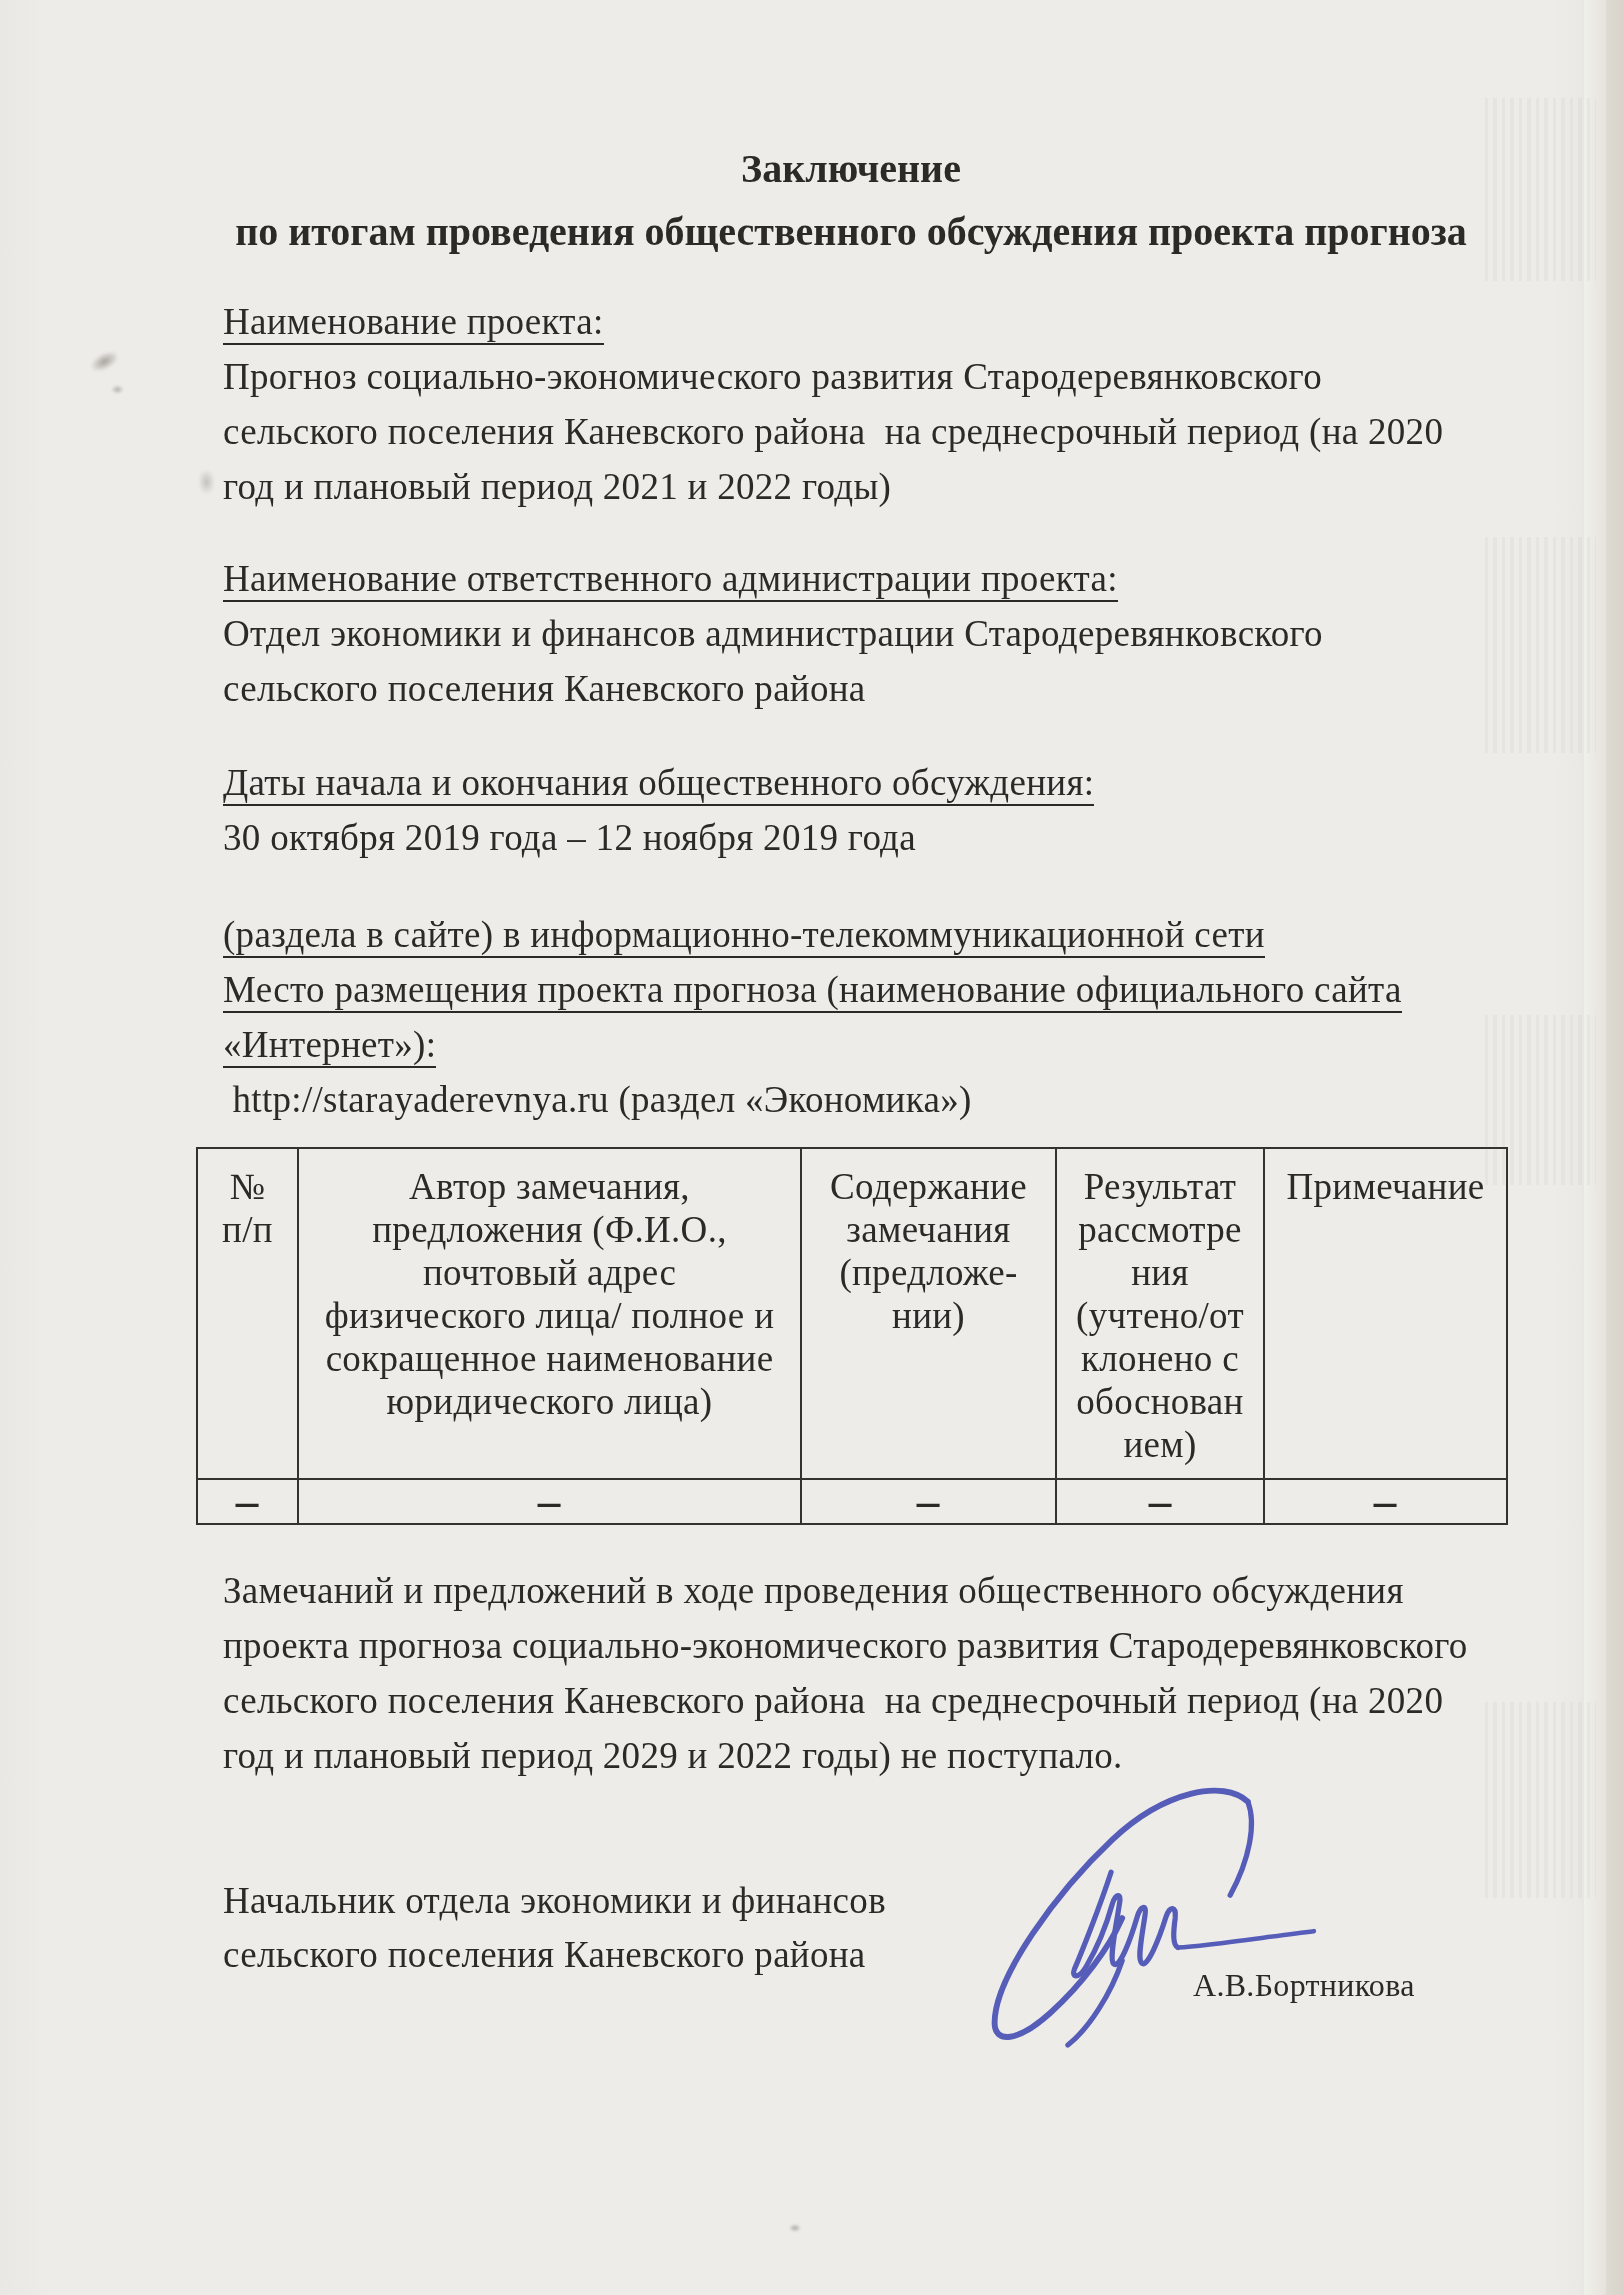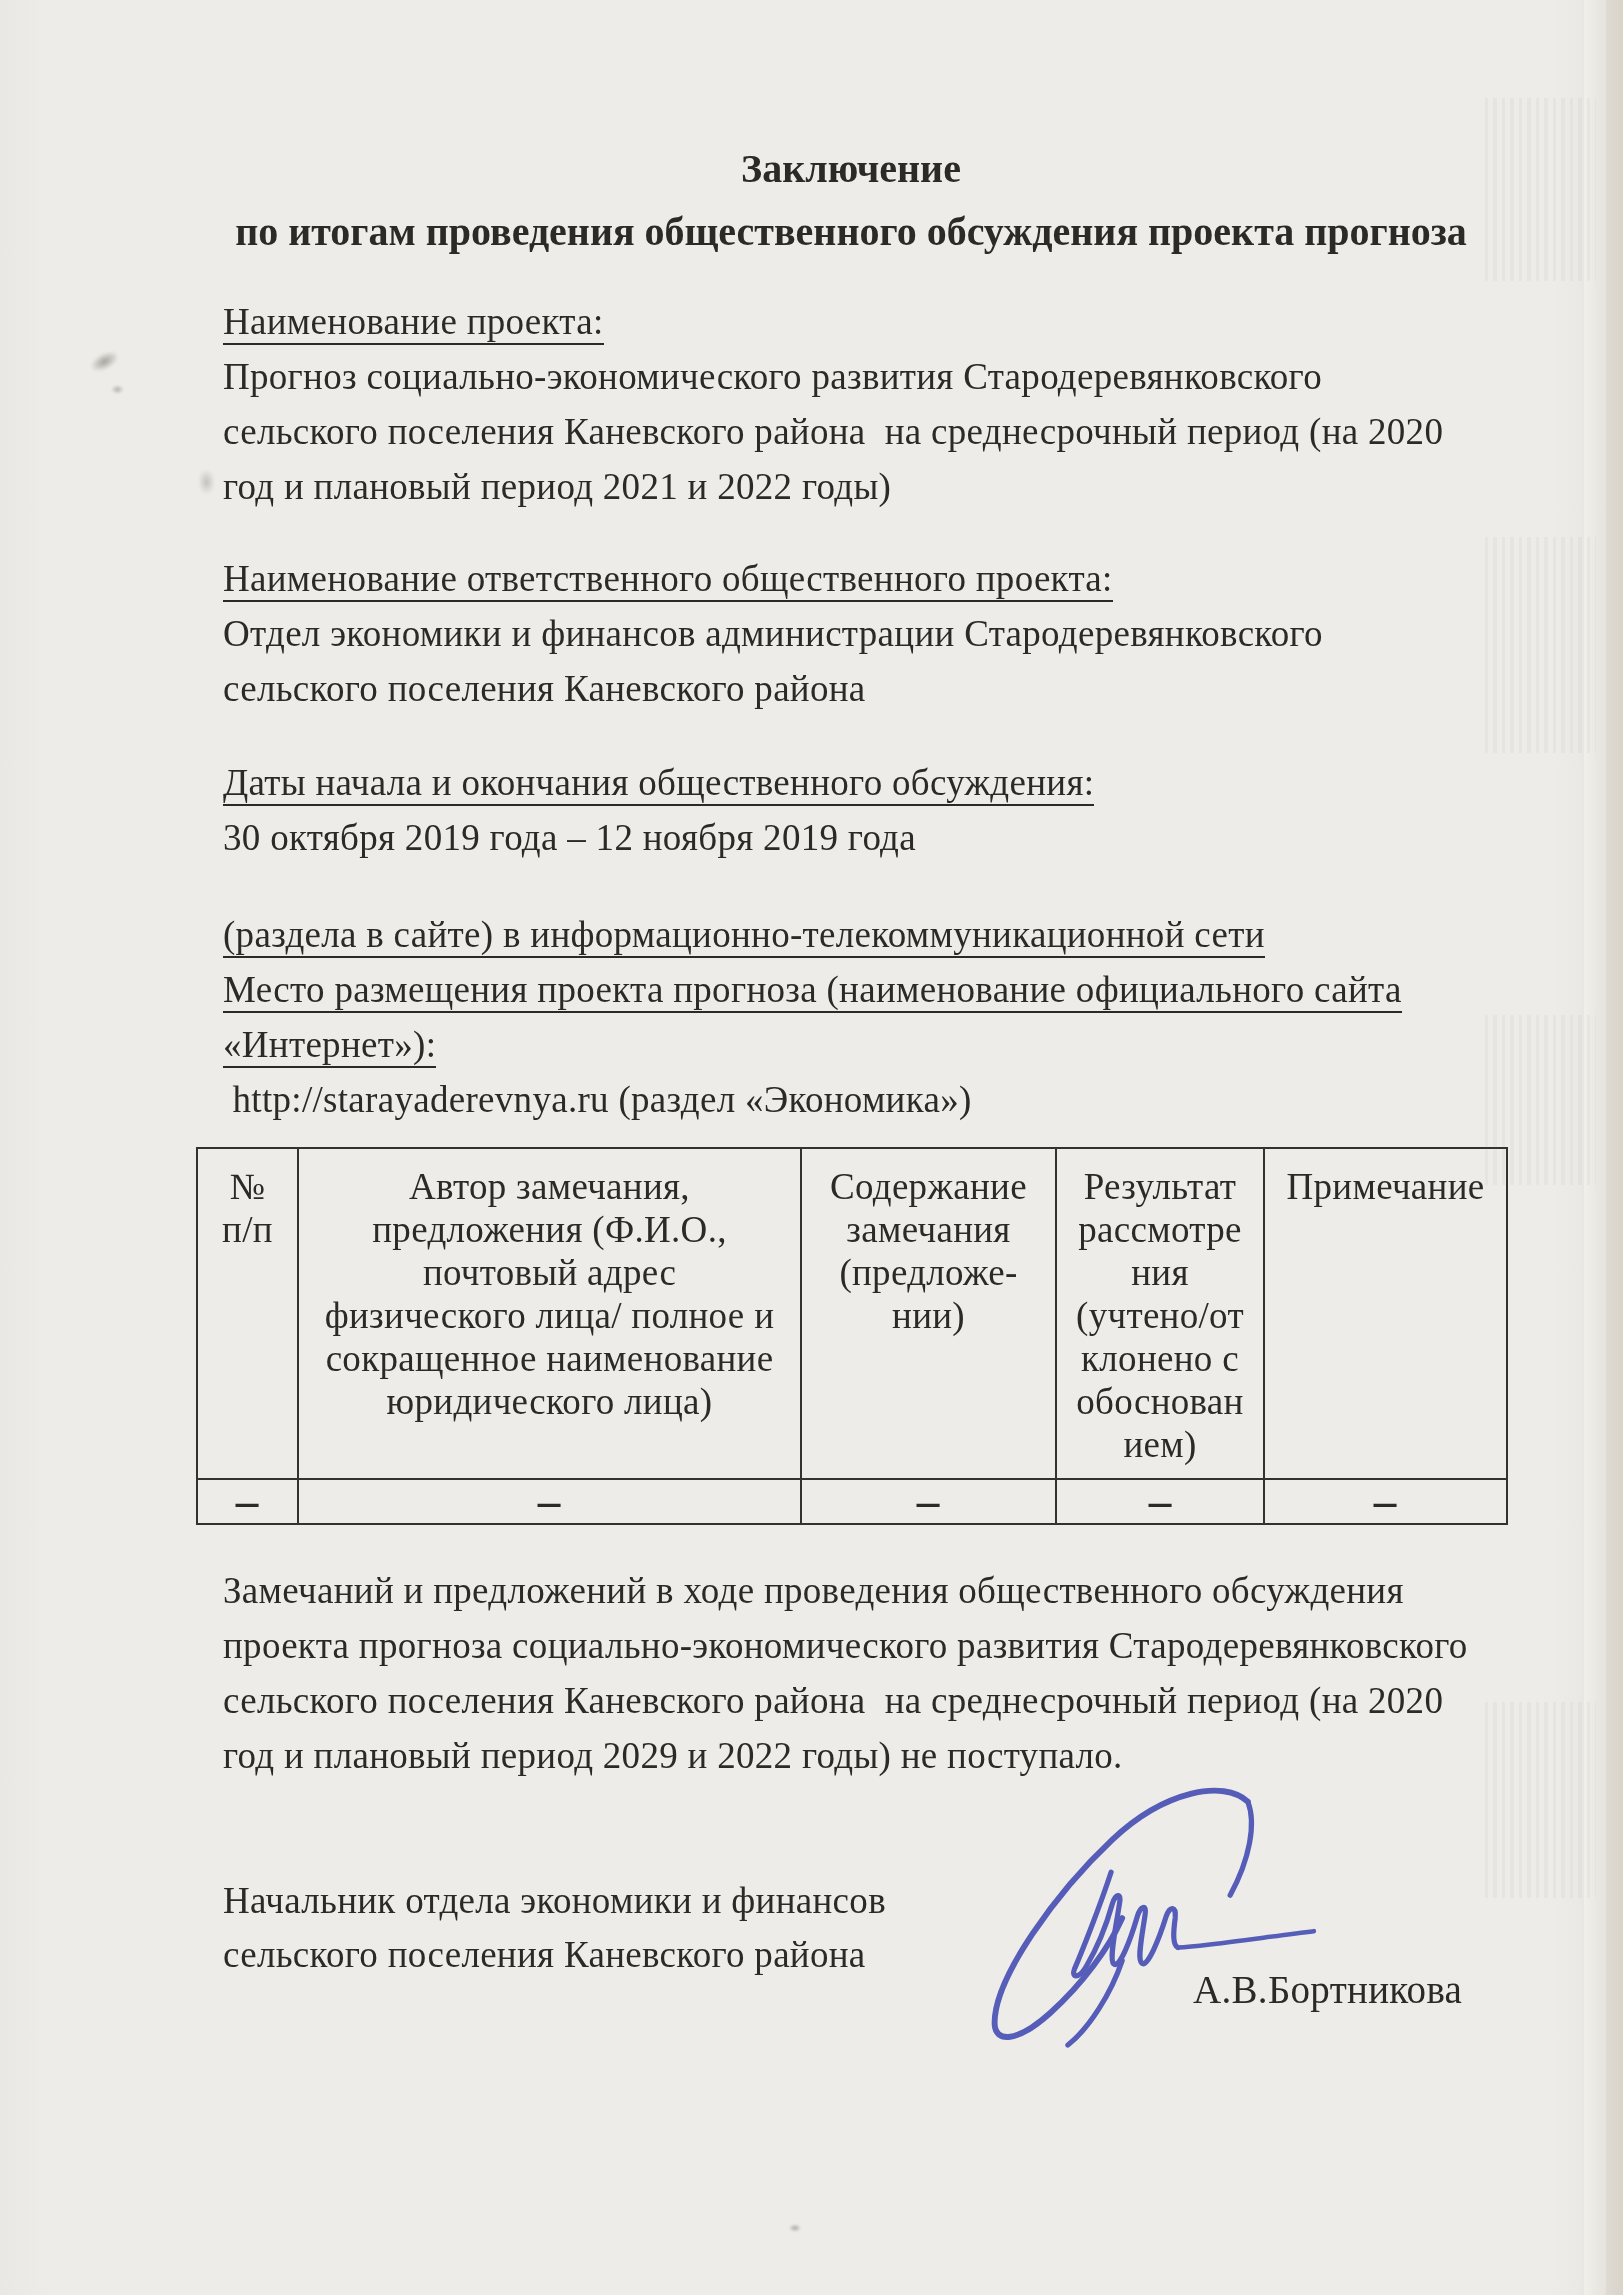--- a/index.html
+++ b/index.html
@@ -30,21 +30,21 @@
   .block{position:absolute;width:1388px;margin-top:8px;}
   .line{
     font-size:37px;line-height:55px;white-space:pre-wrap;
     letter-spacing:0.3px;
   }
   .u{border-bottom:2px solid var(--text);padding-bottom:1.3px;}
   .closing .line{line-height:55px;}
   .sig-role .line{line-height:54px;}
   .sig-name{
     position:absolute;left:1193px;top:1967px;
-    font-size:39px;letter-spacing:0.3px;
+    font-size:32px;letter-spacing:0.3px;
   }
   
   table.cmt{
     position:absolute;left:196px;top:1147px;
     width:1310px;height:359px;
     border-collapse:collapse;table-layout:fixed;
     background:transparent;
   }
   table.cmt col.c1{width:101px}
   table.cmt col.c2{width:503px}
@@ -103,21 +103,21 @@
   <div class="title-line" style="top:208px">по итогам проведения общественного обсуждения проекта прогноза</div>
 
   <div class="block" style="left:223px;top:286px">
     <div class="line"><span class="u">Наименование проекта:</span></div>
     <div class="line">Прогноз социально-экономического развития Стародеревянковского</div>
     <div class="line">сельского поселения Каневского района  на среднесрочный период (на 2020</div>
     <div class="line">год и плановый период 2021 и 2022 годы)</div>
   </div>
 
   <div class="block" style="left:223px;top:543px">
-    <div class="line"><span class="u">Наименование ответственного общественного проекта:</span></div>
+    <div class="line"><span class="u">Наименование ответственного администрации проекта:</span></div>
     <div class="line">Отдел экономики и финансов администрации Стародеревянковского</div>
     <div class="line">сельского поселения Каневского района</div>
   </div>
 
   <div class="block" style="left:223px;top:747px">
     <div class="line"><span class="u">Даты начала и окончания общественного обсуждения:</span></div>
     <div class="line">30 октября 2019 года – 12 ноября 2019 года</div>
   </div>
 
   <div class="block" style="left:223px;top:899px">

